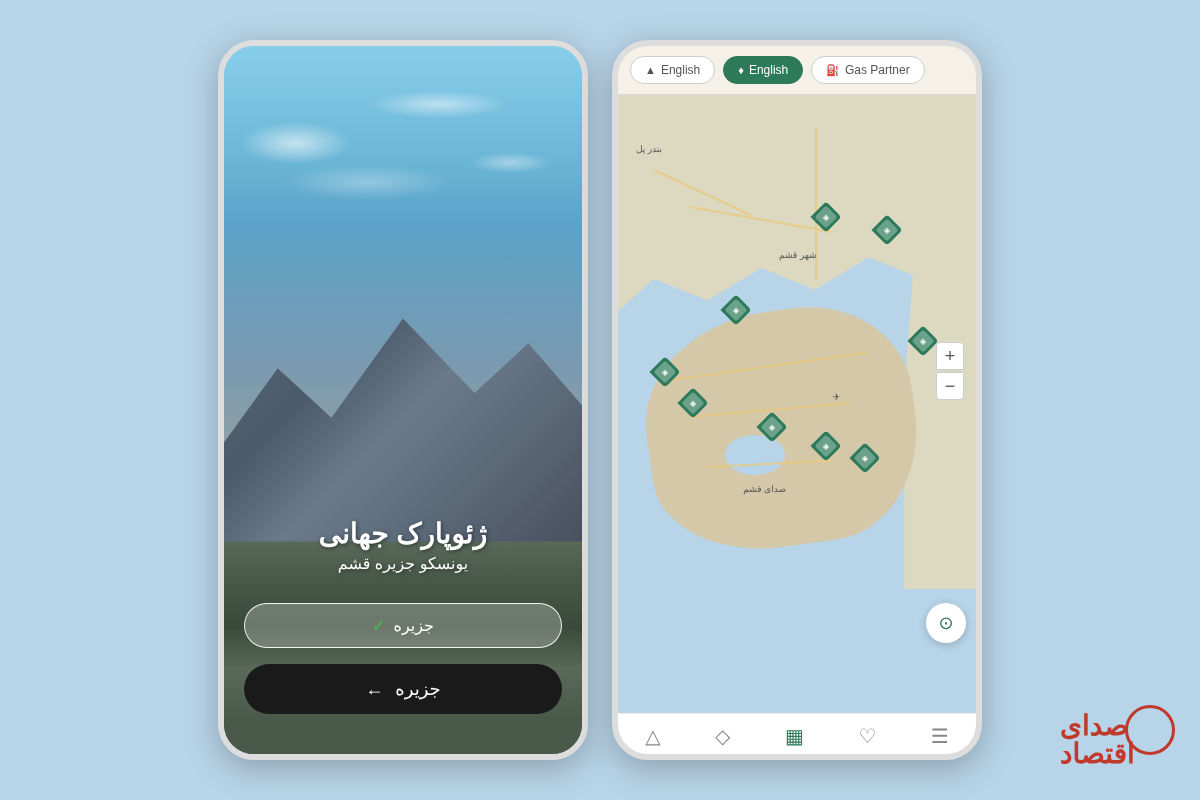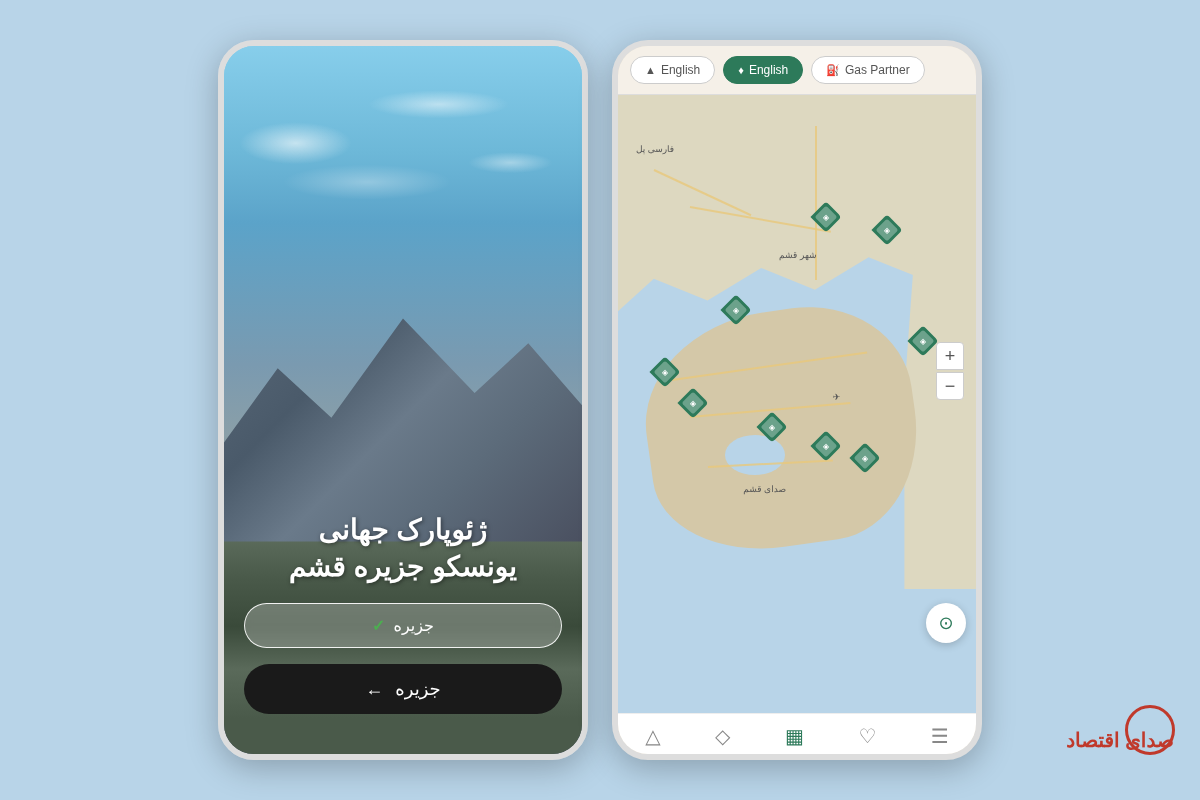--- a/index.html
+++ b/index.html
@@ -85,36 +85,36 @@
       flex-direction: column;
       align-items: center;
       justify-content: flex-end;
       padding-bottom: 40px;
       padding-left: 20px;
       padding-right: 20px;
     }
 
     .app-title {
       text-align: center;
-      margin-bottom: 20px;
+      margin-bottom: 30px;
       direction: rtl;
     }
 
     .app-title-line1 {
       font-size: 28px;
       font-weight: bold;
       color: white;
       text-shadow: 1px 1px 4px rgba(0,0,0,0.5);
       display: block;
       margin-bottom: 4px;
     }
 
     .app-title-line2 {
-      font-size: 28px;
-      font-weight: bold;
+      font-size: 16px;
+      font-weight: normal;
       color: white;
       text-shadow: 1px 1px 4px rgba(0,0,0,0.5);
       display: block;
     }
 
     .lang-options {
       width: 100%;
       display: flex;
       flex-direction: column;
       gap: 10px;
@@ -367,21 +367,21 @@
       bottom: 20px;
       right: 20px;
       width: 120px;
       height: 80px;
       display: flex;
       align-items: center;
       justify-content: center;
     }
 
     .watermark-text {
-      font-size: 20px;
+      font-size: 28px;
       font-weight: 900;
       color: #c0392b;
       text-align: left;
       line-height: 1;
       direction: rtl;
       font-family: Arial, sans-serif;
     }
 
     .watermark-circle {
       position: absolute;
@@ -512,21 +512,21 @@
         <div class="map-marker-inner">◈</div>
       </div>
       <div class="map-marker" style="top:57%;left:66%;">
         <div class="map-marker-inner">◈</div>
       </div>
       <div class="map-marker" style="top:43%;left:10%;">
         <div class="map-marker-inner">◈</div>
       </div>
 
       <div class="map-label" style="top:63%;left:35%;">صدای قشم</div>
-      <div class="map-label" style="top:8%;left:5%;">فارسی پل</div>
+      <div class="map-label" style="top:8%;left:5%;">بندر پل</div>
       <div class="map-label" style="top:25%;left:45%;">شهر قشم</div>
       <div class="map-label" style="top:48%;left:60%;">✈</div>
 
       <div class="zoom-controls">
         <div class="zoom-btn">+</div>
         <div class="zoom-btn">−</div>
       </div>
 
       <div class="location-btn">
         <span>⊙</span>

